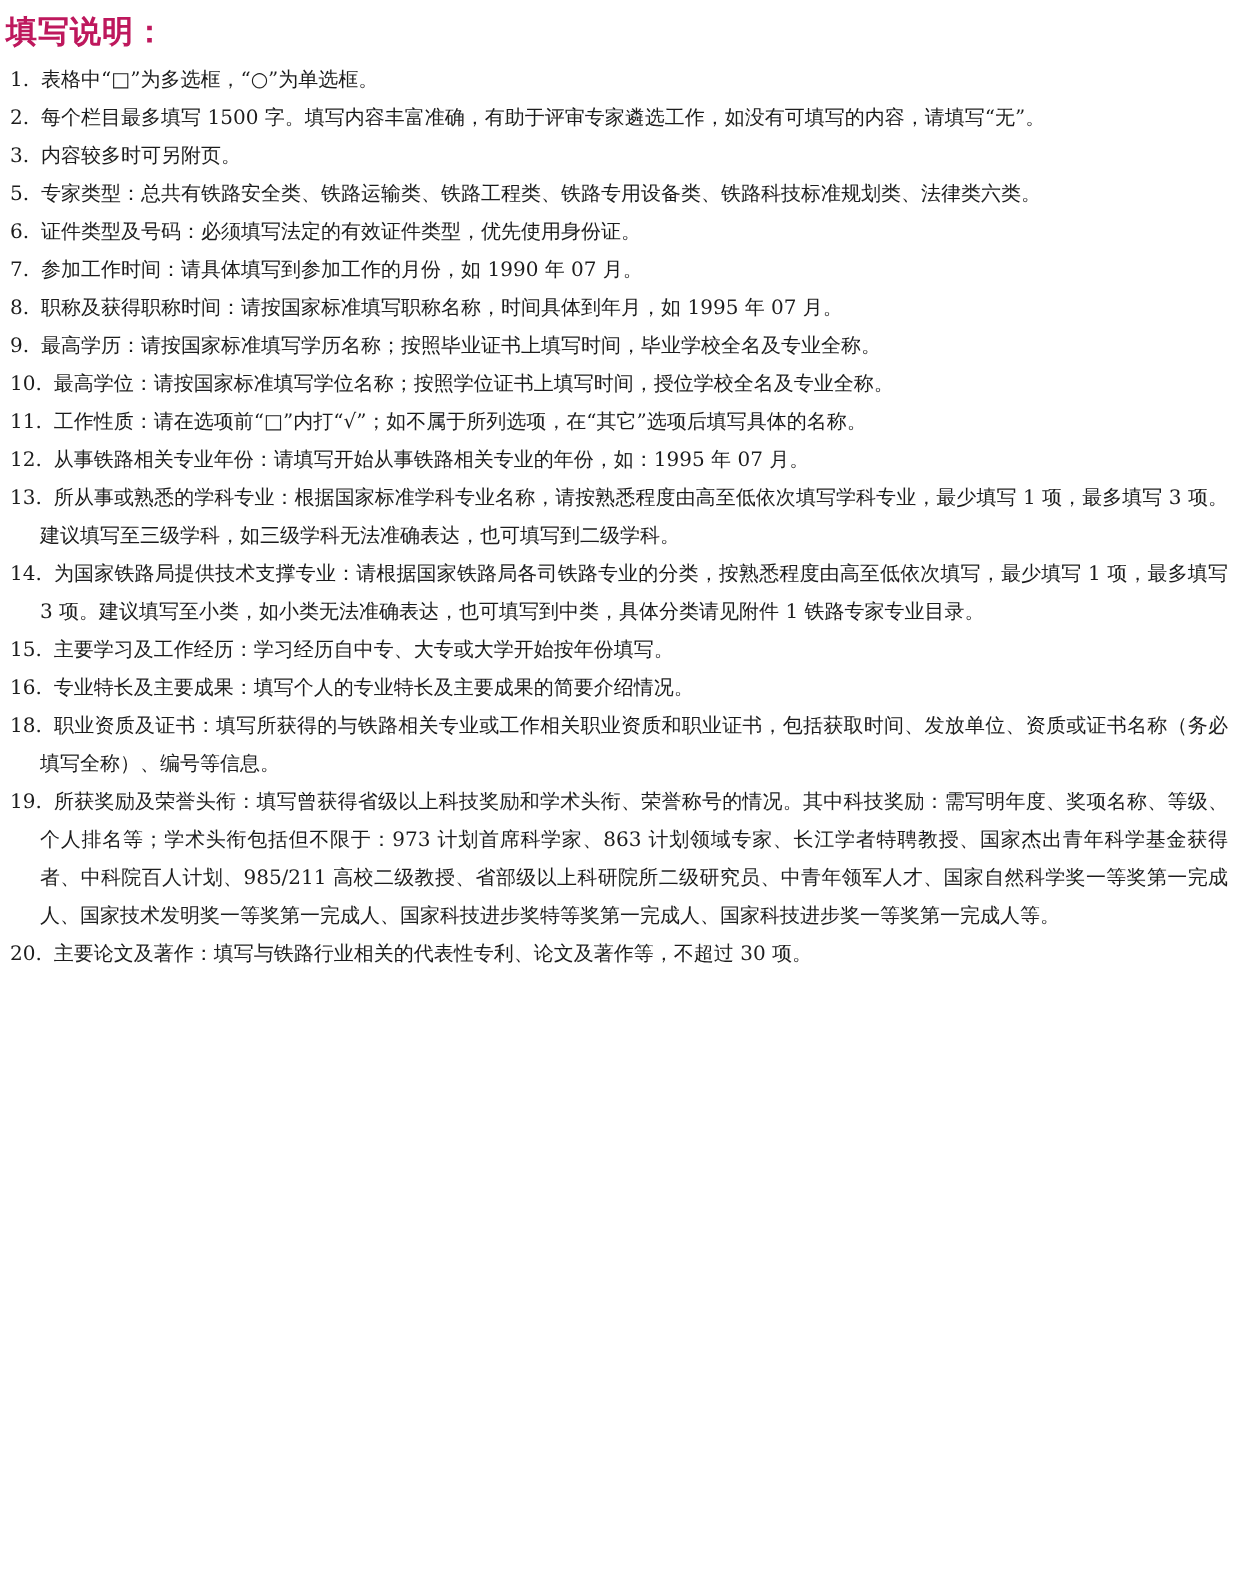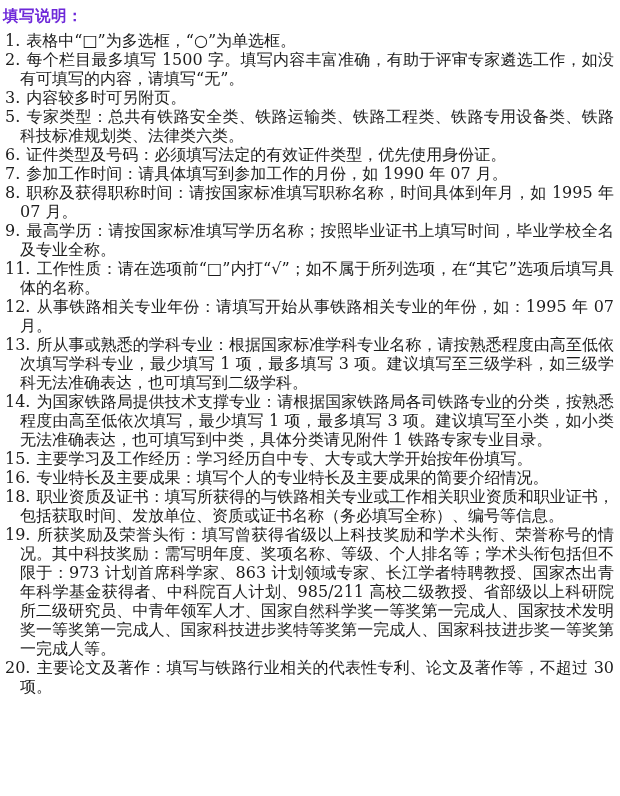--- a/index.html
+++ b/index.html
@@ -12,34 +12,34 @@
     height: 796px;
     overflow: hidden;
     font-family: "DejaVu Serif", "Liberation Serif", serif;
     color: #1c1c1c;
     box-sizing: border-box;
     padding: 5px 6px 0 3px;
   }
   .doc-title {
     font-size: 15.5px;
     font-weight: bold;
-    color: #6d28d9;
+    color: #be185d;
     line-height: 21px;
     margin: 0 0 5px 0;
     letter-spacing: 0.5px;
   }
   .instruction-list {
     margin: 0;
     padding: 0;
   }
   .item {
     margin: 0;
     padding-left: 17px;
     text-indent: -15px;
-    font-size: 16px;
+    font-size: 10px;
     line-height: 19px;
     text-align: justify;
     text-justify: inter-ideograph;
     word-break: break-all;
   }
   .item .num {
     display: inline;
     margin-right: 6px;
   }
 </style>
@@ -50,20 +50,21 @@
 
 <div class="instruction-list">
   <p class="item"><span class="num">1.</span><span>表格中“□”为多选框，“○”为单选框。</span></p>
   <p class="item"><span class="num">2.</span><span>每个栏目最多填写 1500 字。填写内容丰富准确，有助于评审专家遴选工作，如没有可填写的内容，请填写“无”。</span></p>
   <p class="item"><span class="num">3.</span><span>内容较多时可另附页。</span></p>
   <p class="item"><span class="num">5.</span><span>专家类型：总共有铁路安全类、铁路运输类、铁路工程类、铁路专用设备类、铁路科技标准规划类、法律类六类。</span></p>
   <p class="item"><span class="num">6.</span><span>证件类型及号码：必须填写法定的有效证件类型，优先使用身份证。</span></p>
   <p class="item"><span class="num">7.</span><span>参加工作时间：请具体填写到参加工作的月份，如 1990 年 07 月。</span></p>
   <p class="item"><span class="num">8.</span><span>职称及获得职称时间：请按国家标准填写职称名称，时间具体到年月，如 1995 年 07 月。</span></p>
   <p class="item"><span class="num">9.</span><span>最高学历：请按国家标准填写学历名称；按照毕业证书上填写时间，毕业学校全名及专业全称。</span></p>
+  <p class="item"><span class="num">10.</span><span>最高学位：请按国家标准填写学位名称；按照学位证书上填写时间，授位学校全名及专业全称。</span></p>
   <p class="item"><span class="num">11.</span><span>工作性质：请在选项前“□”内打“√”；如不属于所列选项，在“其它”选项后填写具体的名称。</span></p>
   <p class="item"><span class="num">12.</span><span>从事铁路相关专业年份：请填写开始从事铁路相关专业的年份，如：1995 年 07 月。</span></p>
   <p class="item"><span class="num">13.</span><span>所从事或熟悉的学科专业：根据国家标准学科专业名称，请按熟悉程度由高至低依次填写学科专业，最少填写 1 项，最多填写 3 项。建议填写至三级学科，如三级学科无法准确表达，也可填写到二级学科。</span></p>
   <p class="item"><span class="num">14.</span><span>为国家铁路局提供技术支撑专业：请根据国家铁路局各司铁路专业的分类，按熟悉程度由高至低依次填写，最少填写 1 项，最多填写 3 项。建议填写至小类，如小类无法准确表达，也可填写到中类，具体分类请见附件 1 铁路专家专业目录。</span></p>
   <p class="item"><span class="num">15.</span><span>主要学习及工作经历：学习经历自中专、大专或大学开始按年份填写。</span></p>
   <p class="item"><span class="num">16.</span><span>专业特长及主要成果：填写个人的专业特长及主要成果的简要介绍情况。</span></p>
   <p class="item"><span class="num">18.</span><span>职业资质及证书：填写所获得的与铁路相关专业或工作相关职业资质和职业证书，包括获取时间、发放单位、资质或证书名称（务必填写全称）、编号等信息。</span></p>
   <p class="item"><span class="num">19.</span><span>所获奖励及荣誉头衔：填写曾获得省级以上科技奖励和学术头衔、荣誉称号的情况。其中科技奖励：需写明年度、奖项名称、等级、个人排名等；学术头衔包括但不限于：973 计划首席科学家、863 计划领域专家、长江学者特聘教授、国家杰出青年科学基金获得者、中科院百人计划、985/211 高校二级教授、省部级以上科研院所二级研究员、中青年领军人才、国家自然科学奖一等奖第一完成人、国家技术发明奖一等奖第一完成人、国家科技进步奖特等奖第一完成人、国家科技进步奖一等奖第一完成人等。</span></p>
   <p class="item"><span class="num">20.</span><span>主要论文及著作：填写与铁路行业相关的代表性专利、论文及著作等，不超过 30 项。</span></p>
 </div>

